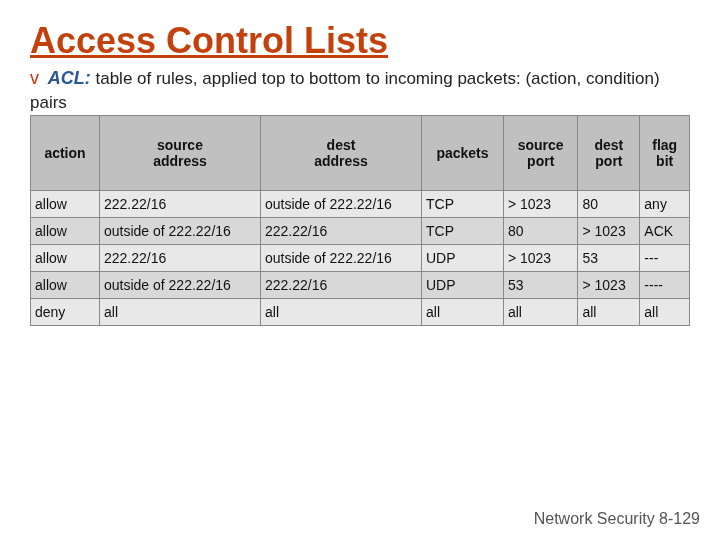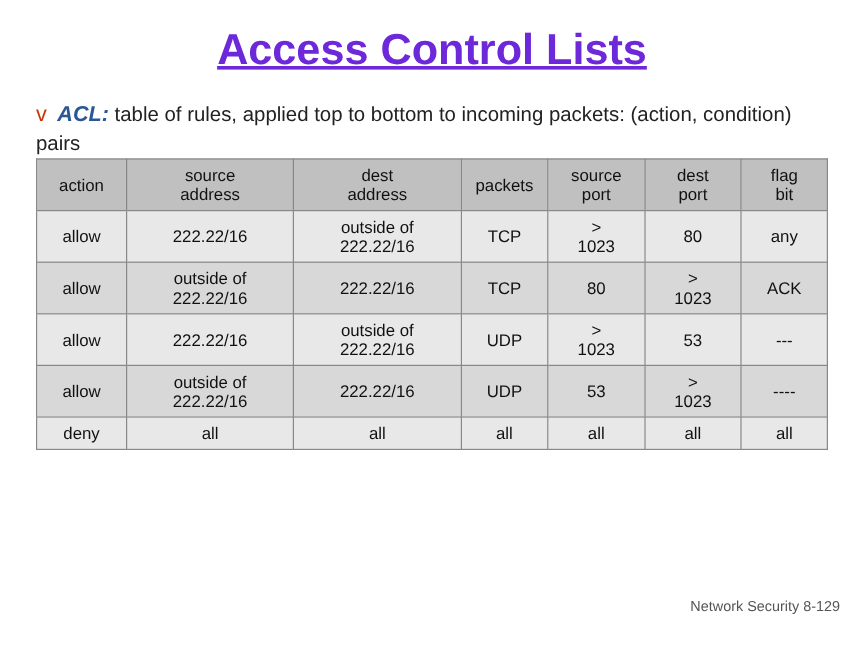--- a/index.html
+++ b/index.html
@@ -9,25 +9,24 @@
       font-family: Arial, sans-serif;
       width: 720px;
       height: 540px;
       overflow: hidden;
       padding: 20px 30px;
     }
 
     h1 {
       font-size: 36px;
       font-weight: bold;
-      color: #6d28d9;
+      color: #c2410c;
       text-decoration: underline;
-      margin-bottom: 21px;
+      margin-bottom: 4px;
       font-family: Arial, sans-serif;
-      text-align: center;
     }
 
     .subtitle {
       font-size: 17px;
       color: #222;
       line-height: 1.4;
     }
 
     .subtitle .acl {
       font-style: italic;
@@ -41,48 +40,48 @@
       width: 100%;
       font-size: 14px;
     }
 
     thead tr {
       background-color: #c0c0c0;
     }
 
     thead th {
       border: 1px solid #888;
-      padding: 5px 8px;
+      padding: 21px 8px;
       text-align: center;
-      font-weight: normal;
+      font-weight: bold;
       font-size: 14px;
       color: #111;
     }
 
     tbody tr {
       background-color: #e8e8e8;
     }
 
     tbody tr:nth-child(even) {
       background-color: #d8d8d8;
     }
 
     tbody td {
       border: 1px solid #888;
-      padding: 5px 21px;
-      text-align: center;
+      padding: 5px 4px;
+      text-align: left;
       color: #111;
       font-size: 14px;
     }
 
     .footer {
       position: absolute;
-      bottom: 28px;
+      bottom: 12px;
       right: 20px;
-      font-size: 12px;
+      font-size: 16px;
       color: #555;
     }
 
     .bullet {
       color: #cc3300;
       font-size: 18px;
       margin-right: 4px;
     }
   </style>
 </head>

